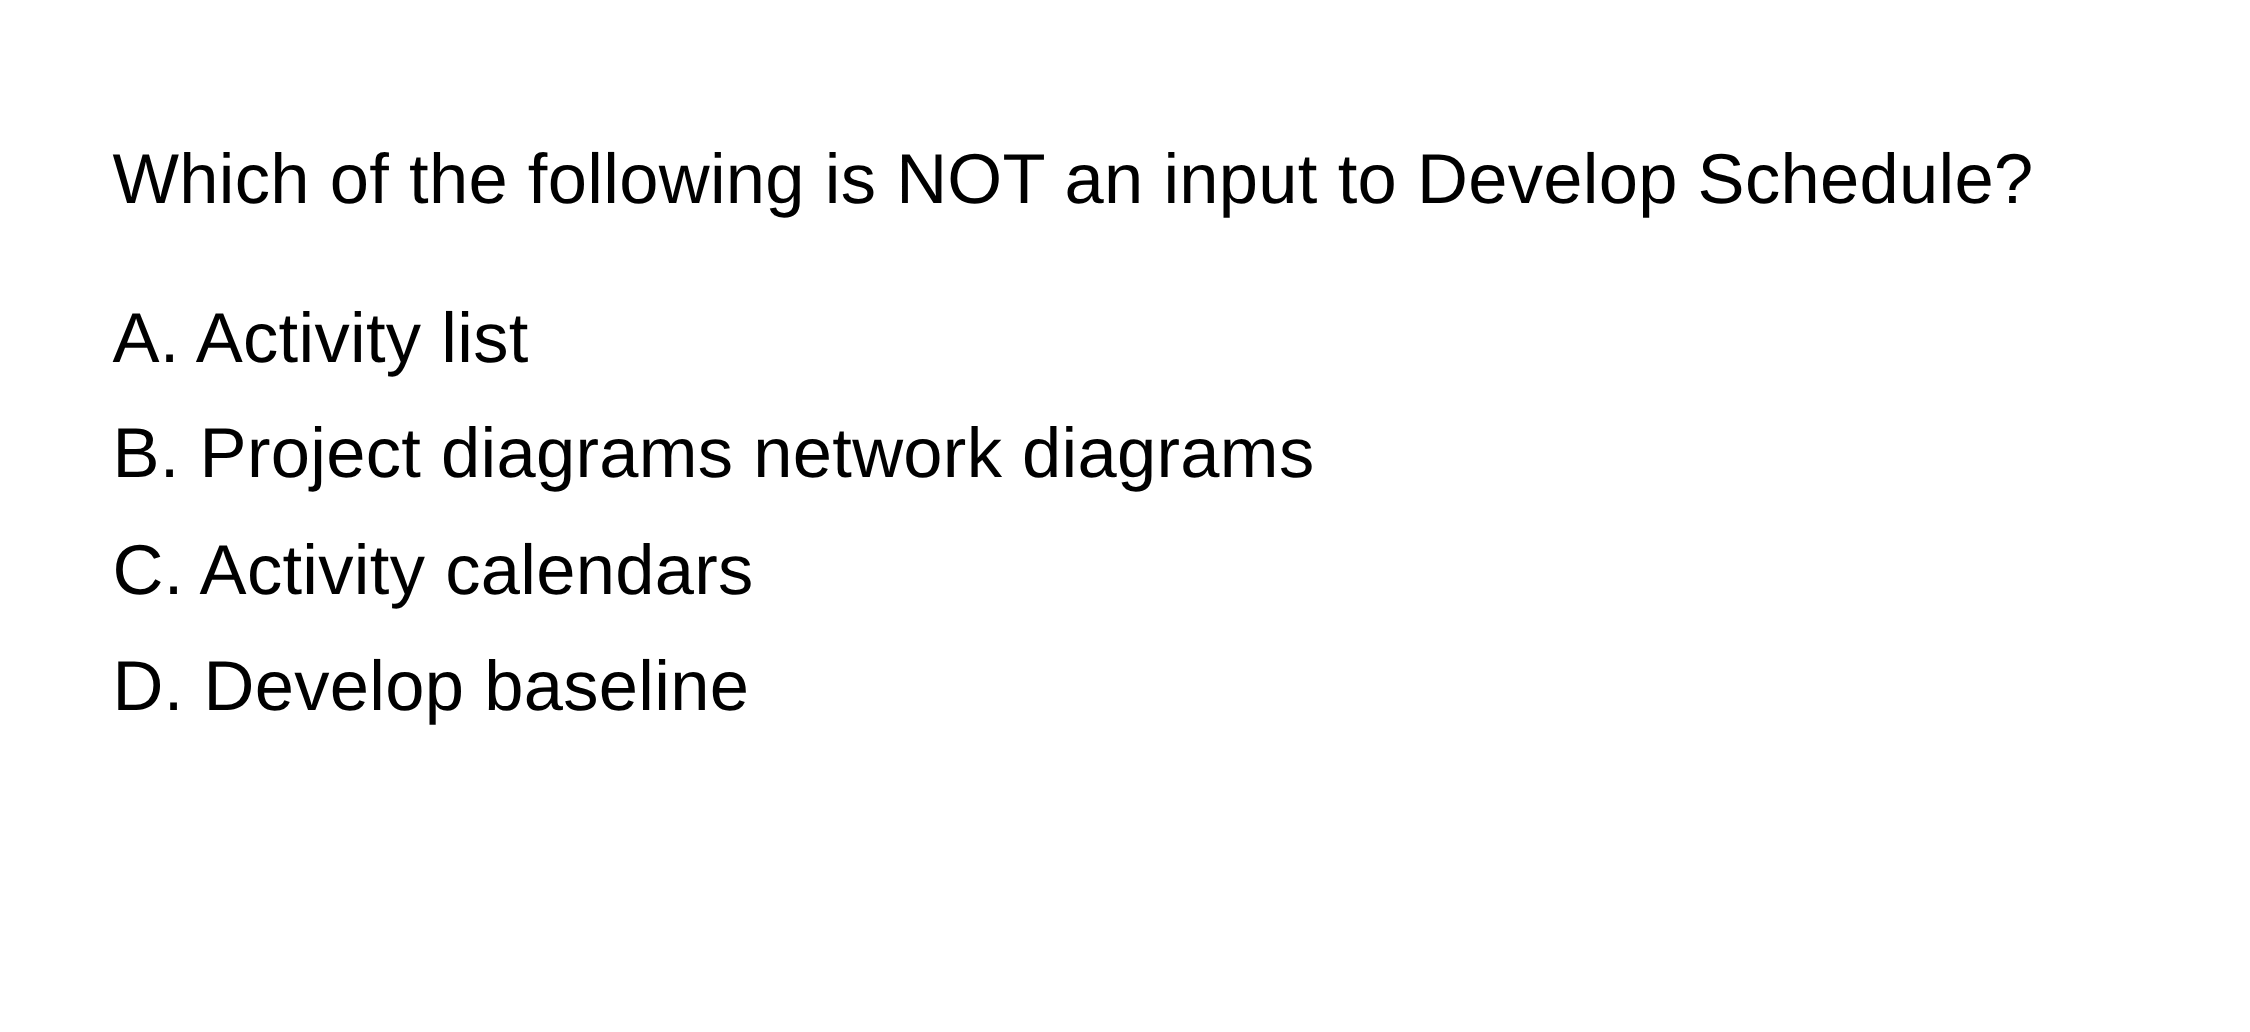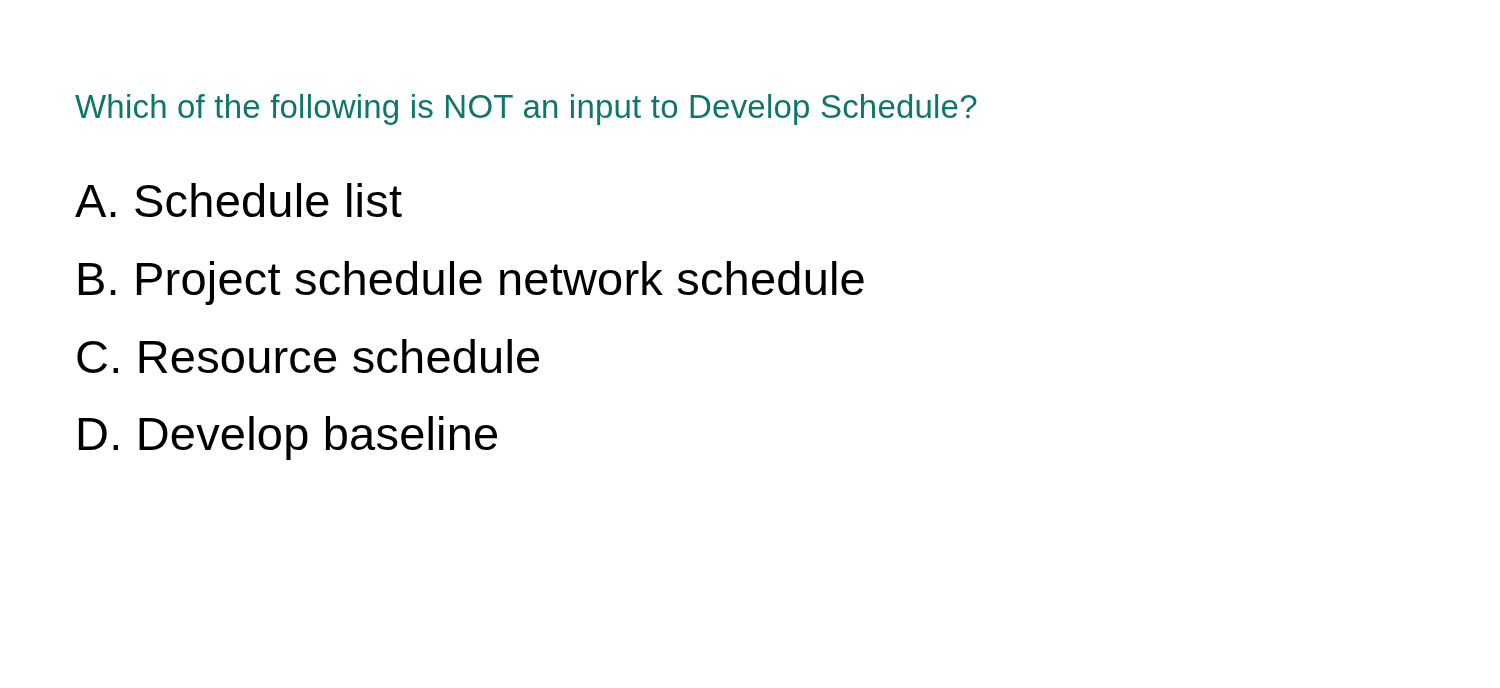--- a/index.html
+++ b/index.html
@@ -8,33 +8,33 @@
       box-sizing: border-box;
     }
     body {
       width: 1500px;
       height: 688px;
       background: #ffffff;
       font-family: -apple-system, BlinkMacSystemFont, "Segoe UI", Helvetica, Arial, sans-serif;
       padding: 80px 75px 0 75px;
     }
     .question-text {
-      font-size: 33px;
+      font-size: 47px;
       line-height: 1.65;
-      color: #0f766e;
+      color: #000000;
       letter-spacing: 0.2px;
       margin-bottom: 28px;
     }
     .option {
       font-size: 47px;
       line-height: 1.65;
       color: #000000;
       letter-spacing: 0.2px;
     }
   </style>
 </head>
 <body>
 
 <div class="question-text">Which of the following is NOT an input to Develop Schedule?</div>
-<div class="option">A. Schedule list</div>
-<div class="option">B. Project schedule network schedule</div>
-<div class="option">C. Resource schedule</div>
+<div class="option">A. Activity list</div>
+<div class="option">B. Project diagrams network diagrams</div>
+<div class="option">C. Activity calendars</div>
 <div class="option">D. Develop baseline</div>
 
 </body></html>

